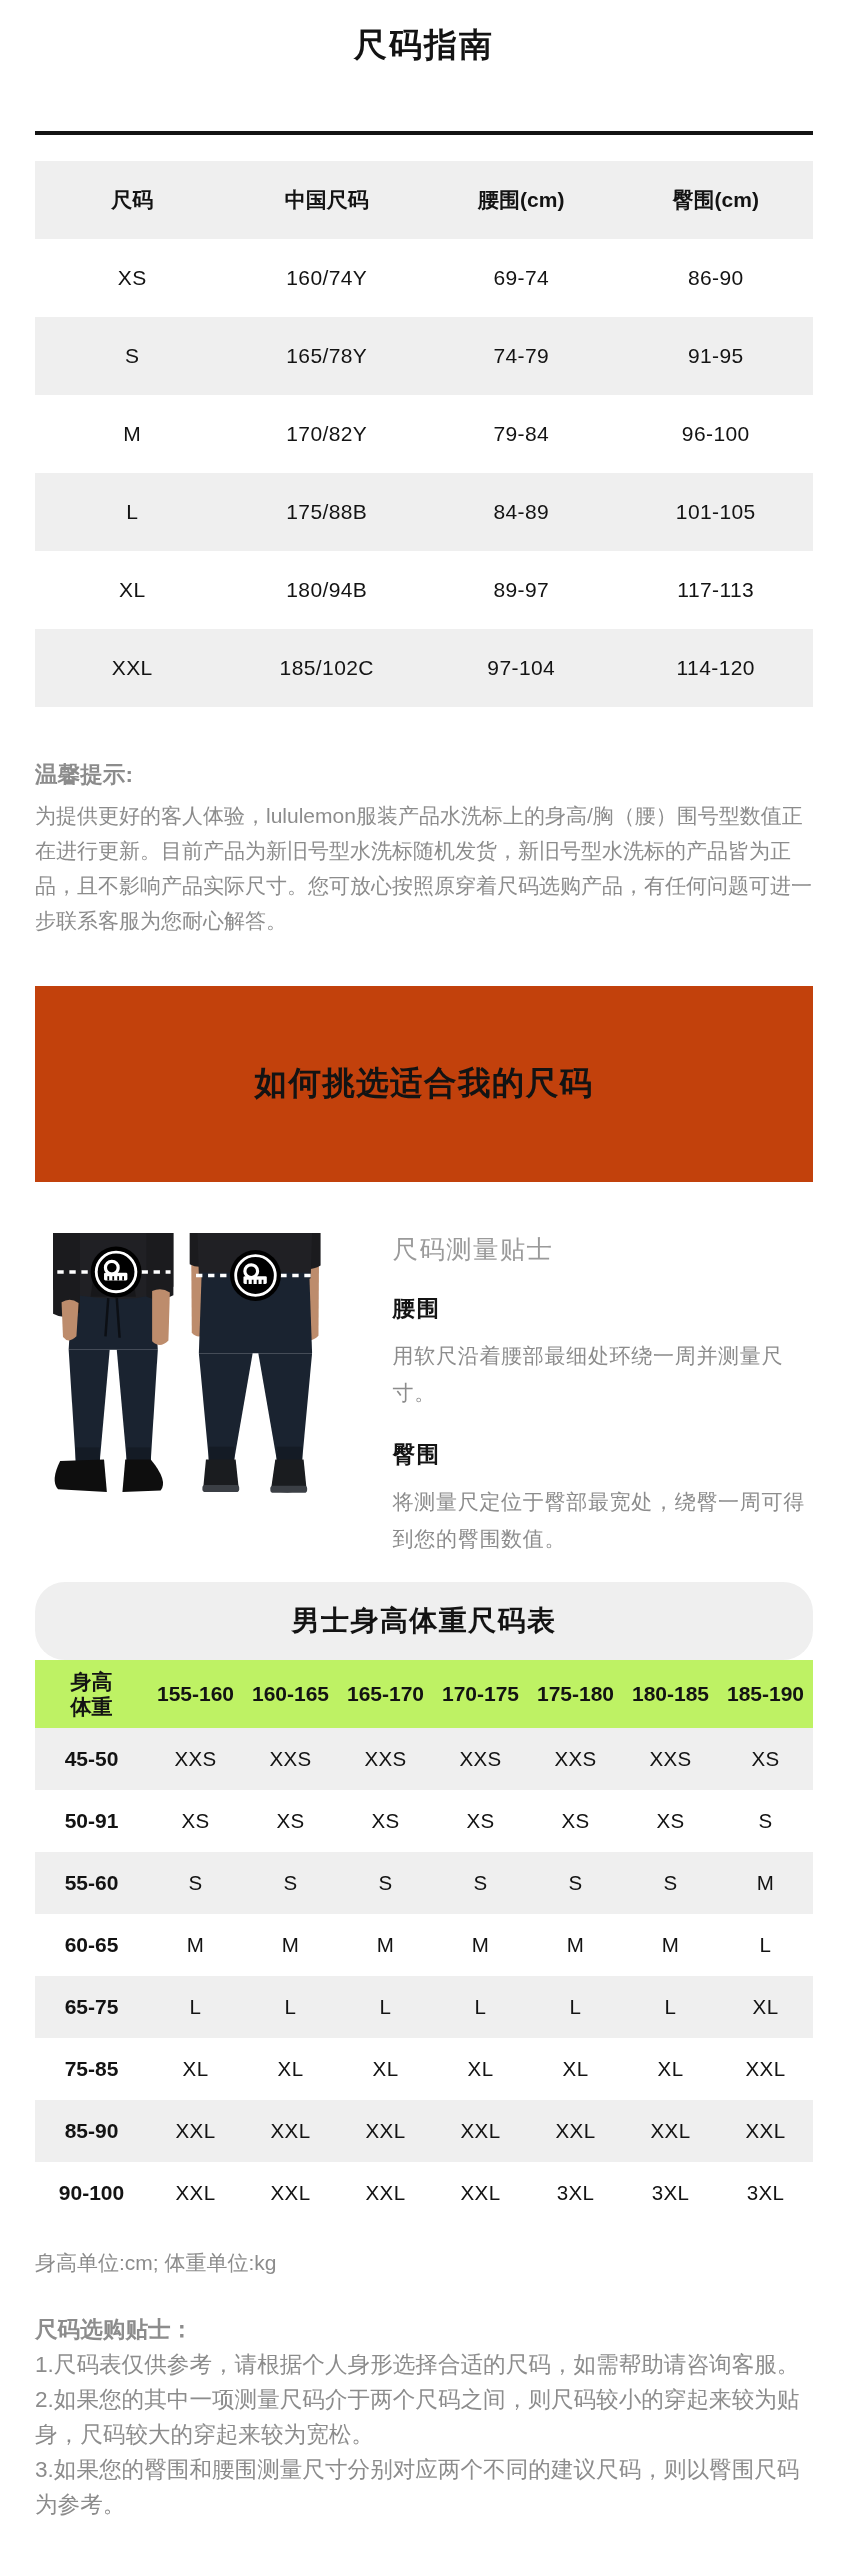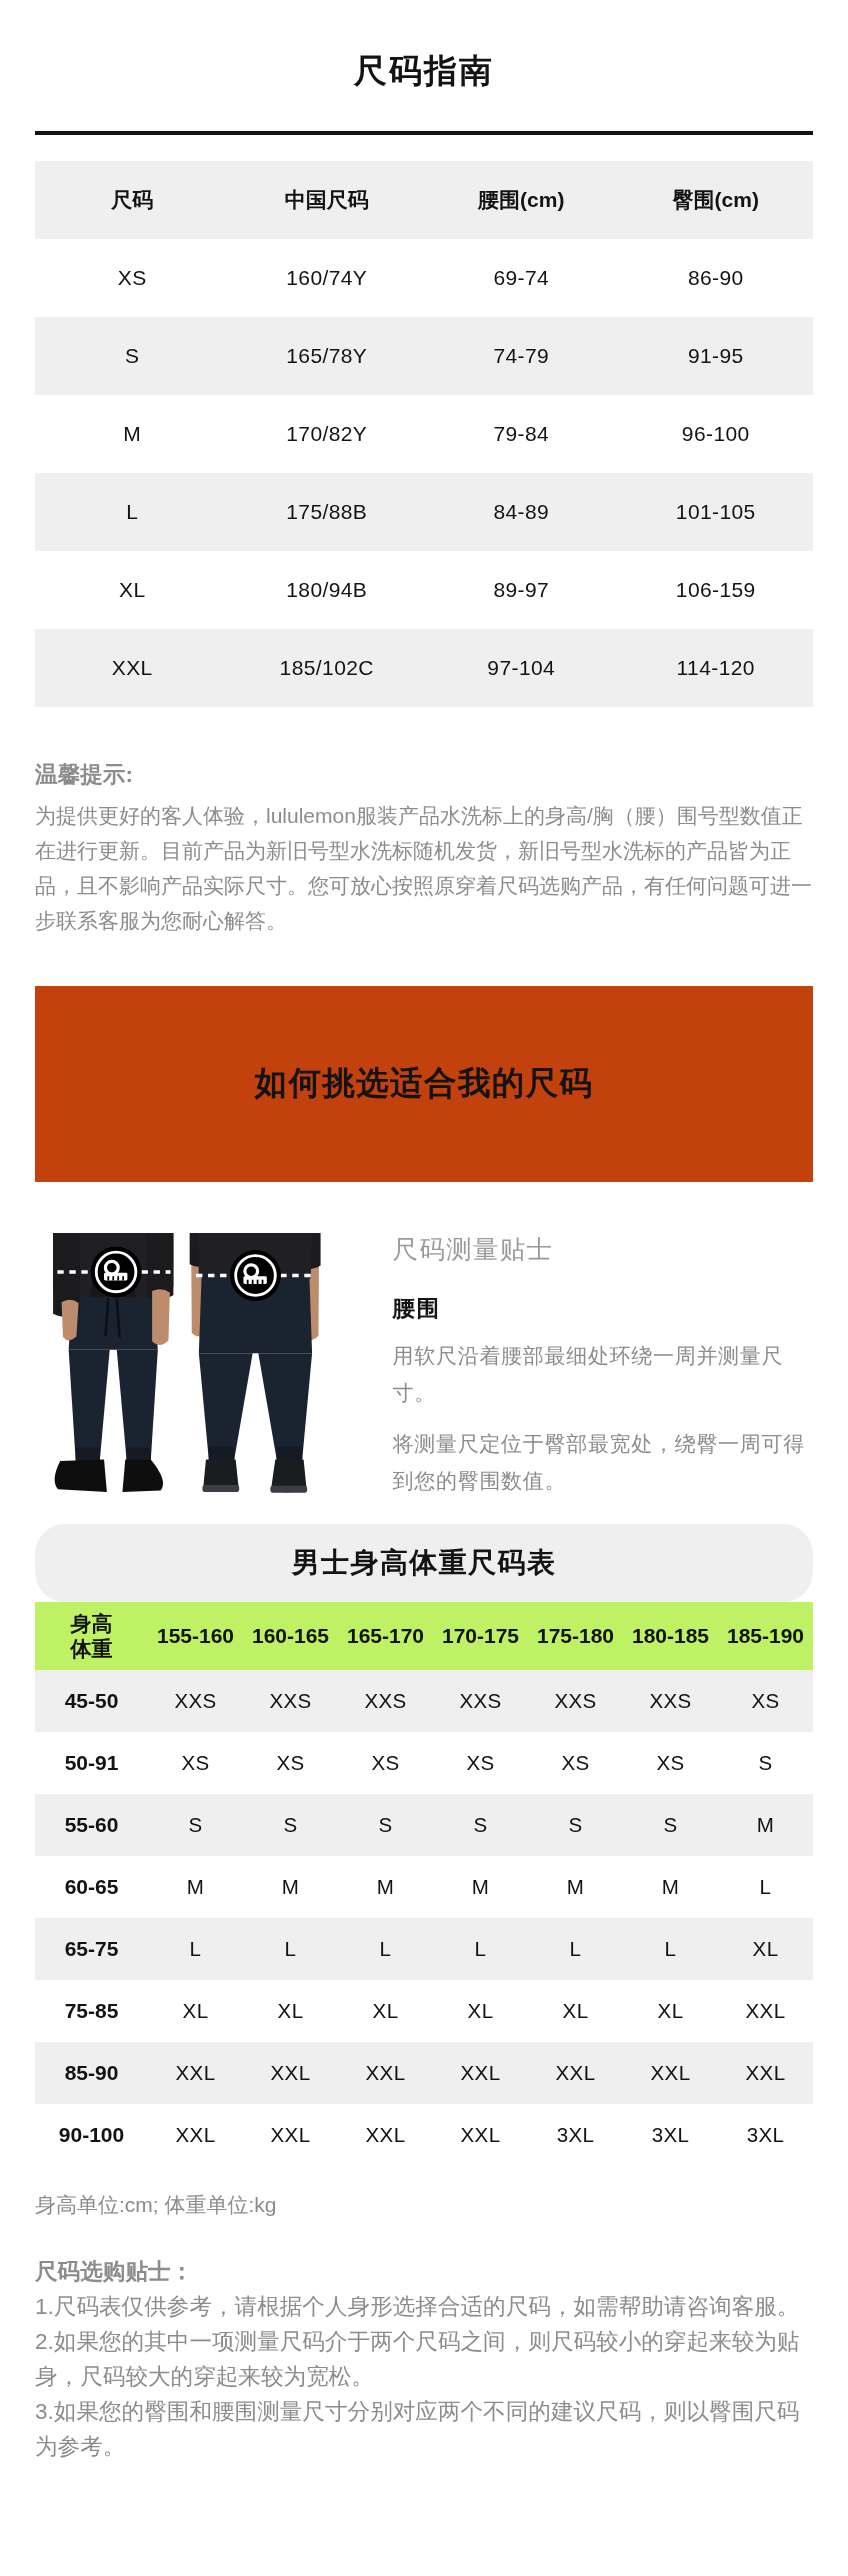--- a/index.html
+++ b/index.html
@@ -5,21 +5,21 @@
   * { box-sizing: border-box; margin: 0; padding: 0; }
   html,body { background:#ffffff; }
   body {
     width:848px; height:2576px; overflow:hidden;
     font-family:"Liberation Sans","DejaVu Sans",sans-serif;
     color:#131313;
   }
   .content { padding:0 35px; }
 
   .page-title {
-    padding-top:52px; height:79px;
+    padding-top:26px; height:79px;
     text-align:center; font-size:33px; font-weight:700;
     letter-spacing:2.1px; line-height:38px;
   }
   .rule { height:3.5px; background:#141414; margin-top:52px; }
 
   table { width:100%; border-collapse:collapse; table-layout:fixed; }
   td, th { text-align:center; vertical-align:middle; font-weight:400; }
 
   .size-table { margin-top:26px; }
   .size-table thead tr { height:78px; background:#efefef; }
@@ -105,21 +105,21 @@
         <tr>
           <td>L</td>
           <td>175/88B</td>
           <td>84-89</td>
           <td>101-105</td>
         </tr>
         <tr>
           <td>XL</td>
           <td>180/94B</td>
           <td>89-97</td>
-          <td>106-159</td>
+          <td>117-113</td>
         </tr>
         <tr>
           <td>XXL</td>
           <td>185/102C</td>
           <td>97-104</td>
           <td>114-120</td>
         </tr>
       </tbody>
   </table>
 
@@ -190,20 +190,21 @@
             <line x1="3" y1="6" x2="3" y2="12"></line>
               <line x1="10" y1="6" x2="10" y2="12"></line>
           </g>
         </g>
       </g>
     </svg>
     <div class="measure-text">
       <div class="measure-title">尺码测量贴士</div>
       <div class="measure-sub">腰围</div>
       <div class="measure-desc">用软尺沿着腰部最细处环绕一周并测量尺寸。</div>
+      <div class="measure-sub">臀围</div>
       <div class="measure-desc">将测量尺定位于臀部最宽处，绕臀一周可得到您的臀围数值。</div>
     </div>
   </div>
 
   <div class="band-title">男士身高体重尺码表</div>
 
   <table class="hw-table">
     <colgroup>
         <col class="label-col">
         <col>

